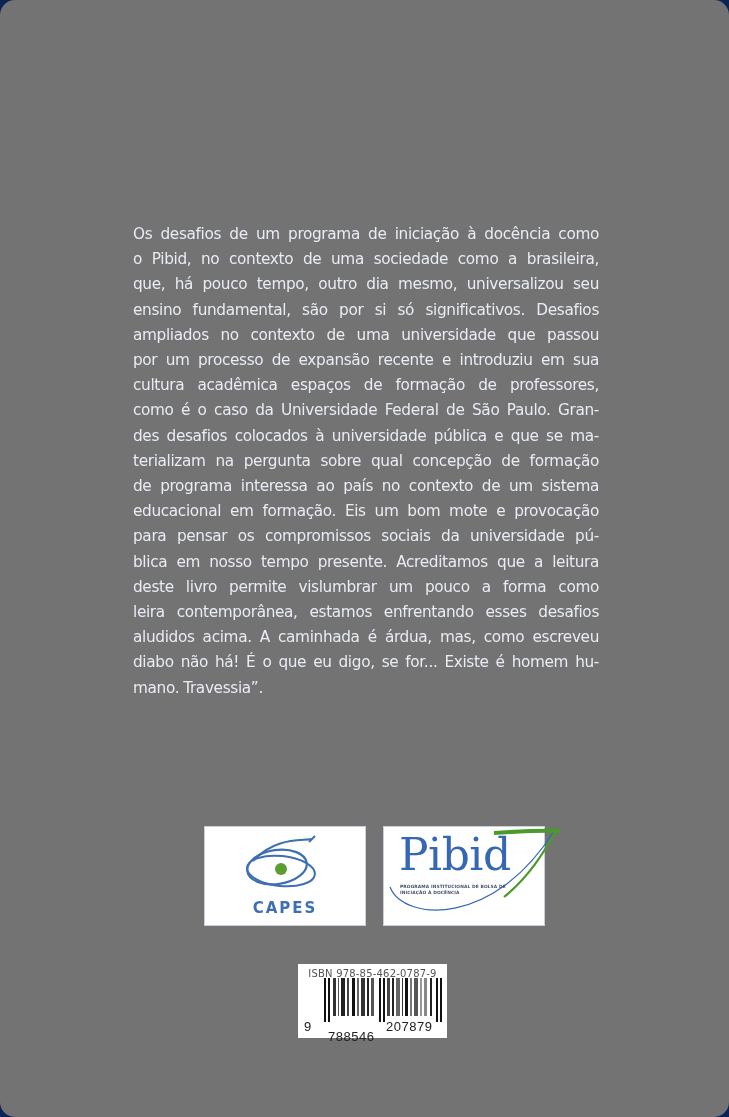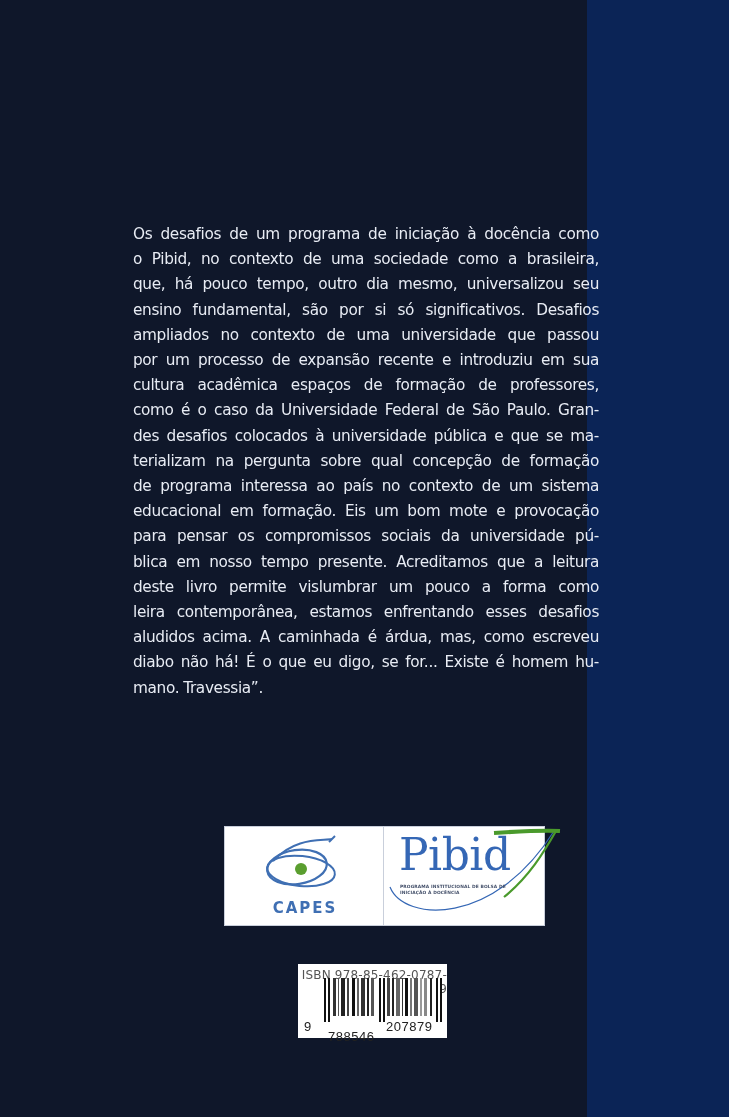--- a/index.html
+++ b/index.html
@@ -4,41 +4,42 @@
   <style>
     html, body { margin: 0; padding: 0; }
     body {
       width: 729px; height: 1117px;
       background: #0b2456;
       position: relative;
       overflow: hidden;
       font-family: "DejaVu Sans", sans-serif;
     }
     .cover {
-      position: absolute; left: 0; top: 0; width: 587px; height: 1117px;
-      background: #0f172a;
+      position: absolute; left: 0; top: 0; width: 729px; height: 1117px;
+      background: #737373;
+      border-radius: 15px;
     }
     .blurb {
       position: absolute;
       left: 133px; top: 222px;
       width: 466px;
       color: #e8ecf4;
       font-size: 15.3px;
       line-height: 25.2px;
       text-align: justify;
       letter-spacing: -0.35px;
       word-spacing: -0.5px;
     }
     .blurb .line { display: block; text-align: justify; text-align-last: justify; white-space: nowrap; }
     .blurb .line.last { text-align-last: left; }
     .blurb em { font-style: italic; }
     .logo-box {
       position: absolute; background: #ffffff; border: 1px solid #c9cfdb;
     }
-    .capes { left: 204px; top: 826px; width: 160px; height: 98px; margin-left: 20px; }
+    .capes { left: 204px; top: 826px; width: 160px; height: 98px; }
     .pibid { left: 383px; top: 826px; width: 160px; height: 98px; }
     .capes svg, .pibid svg { position: absolute; left: 0; top: 0; }
     .capes-label {
       position: absolute; left: 0; right: 0; top: 72px; text-align: center;
       color: #3f6fb3; font-family: "DejaVu Sans", sans-serif; font-weight: bold;
       font-size: 15px; letter-spacing: 2px;
     }
     .pibid-title {
       position: absolute; left: 15px; top: 2px;
       color: #3567b5; font-family: "DejaVu Serif", serif; font-size: 44px; line-height: 52px;
@@ -47,22 +48,22 @@
     .pibid-sub {
       position: absolute; left: 16px; top: 57px; width: 120px;
       color: #44506a; font-family: "DejaVu Sans", sans-serif; font-size: 4.4px; line-height: 6px;
       font-weight: bold; letter-spacing: 0.1px;
     }
     .barcode-box {
       position: absolute; left: 298px; top: 964px; width: 149px; height: 74px;
       background: #ffffff;
     }
     .isbn-text {
-      position: absolute; left: 0; right: 0; top: 4px; text-align: right;
-      font-size: 12px; color: #555; letter-spacing: 0.2px;
+      position: absolute; left: 0; right: 0; top: 4px; text-align: center;
+      font-size: 10px; color: #555; letter-spacing: 0.2px;
     }
     .bars { position: absolute; left: 26px; top: 14px; }
     .barcode-digits {
       position: absolute; left: 4px; right: 4px; top: 55px;
       font-family: "Liberation Sans", sans-serif; font-size: 13px; color: #222; letter-spacing: 0.5px;
     }
     .barcode-digits .d1 { position: absolute; left: 2px; }
     .barcode-digits .d2 { position: absolute; left: 26px; margin-top: 10px; }
     .barcode-digits .d3 { position: absolute; left: 84px; }
   </style>

